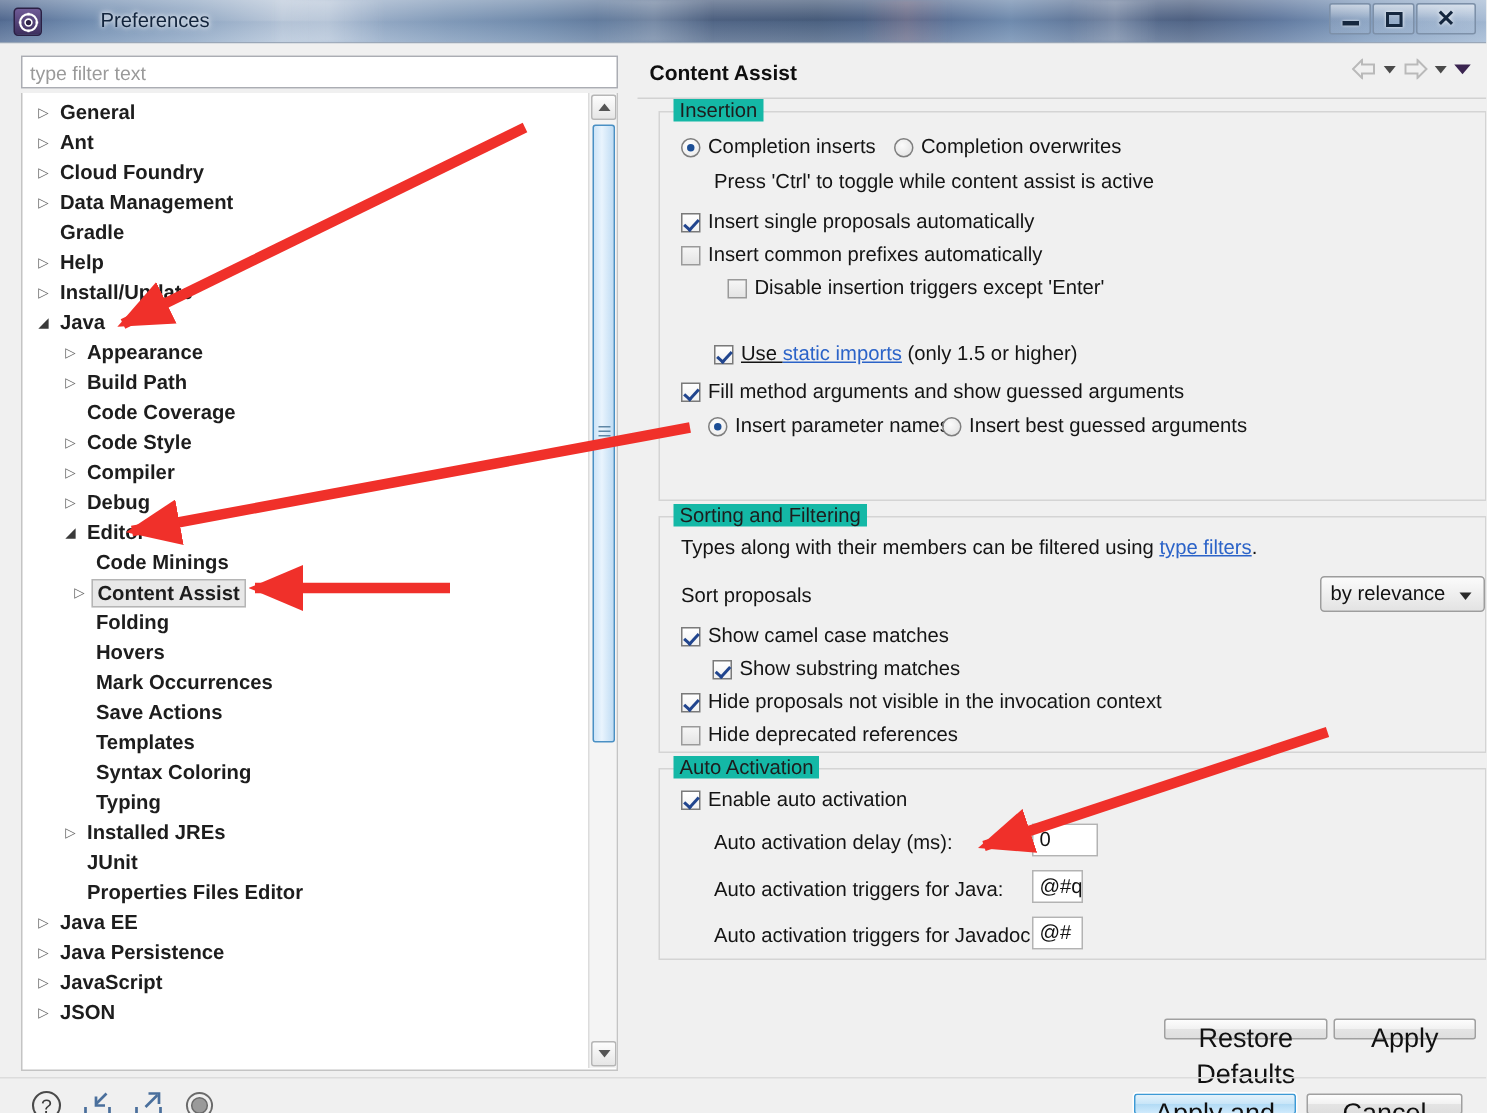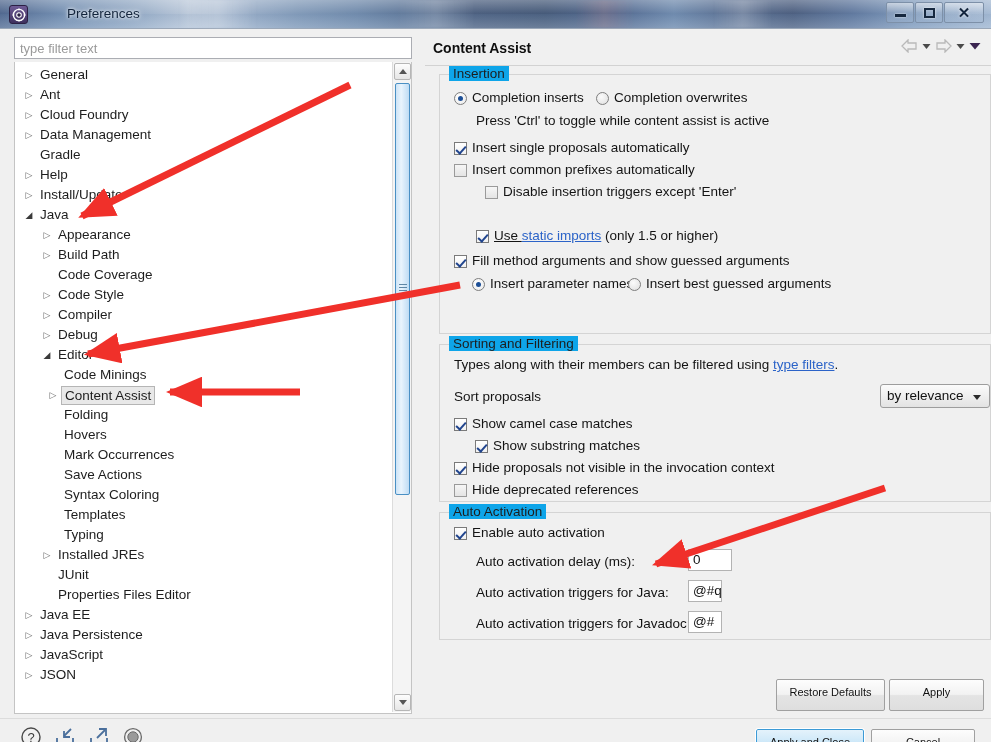--- a/index.html
+++ b/index.html
@@ -147,21 +147,21 @@
     align-items: center;
   }
   .tree-item .twisty {
     width: 16px; min-width: 16px;
     text-align: center;
     font-size: 9px;
     color: #6b6b6b;
     line-height: 20px;
   }
   .tree-item .twisty.open { color: #3a3a3a; }
-  .tree-item .label-wrap { padding: 0 3px; }
+  .tree-item .label-wrap { padding: 0 3px; font-weight: bold; }
   .tree-item.selected .label-wrap {
     background: #e8e8e8;
     border: 1px solid #b5b5b5;
     padding: 0 3px;
     margin: 0;
     line-height: 17px;
   }
   .lvl0 { padding-left: 6px; }
   .lvl1 { padding-left: 24px; }
   .lvl2 { padding-left: 30px; }
@@ -228,21 +228,21 @@
   .nav-ico.disabled { opacity: 0.55; }
 
   
   .group {
     position: absolute;
     border: 1px solid #d4d4d4;
     background: #f0f0f0;
   }
   .group > legend, .group .g-title {
     position: absolute; top: -9px; left: 9px;
-    background: #0ea5e9;
+    background: #14b8a6;
     padding: 0 4px;
     font-size: 13.5px;
     color: #1d1d1d;
   }
   #grp-insertion { left: 14px; top: 45px; width: 552px; height: 260px; }
   #grp-sorting   { left: 14px; top: 315px; width: 552px; height: 158px; }
   #grp-auto      { left: 14px; top: 483px; width: 552px; height: 128px; }
 
   
   .row { position: absolute; white-space: nowrap; font-size: 13.5px; color: #141414; }
@@ -319,23 +319,23 @@
     border-top: 5px solid #2a2a2a;
   }
 
   
   .btn {
     position: absolute;
     border: 1px solid #a0a0a0;
     border-radius: 2px;
     background: linear-gradient(to bottom, #fdfdfd 0%, #f2f2f2 48%, #e4e4e4 52%, #dedede 100%);
     font-family: "Liberation Sans", sans-serif;
-    font-size: 11px;
+    font-size: 18px;
     color: #111;
-    height: 32px;
+    height: 14px;
     cursor: pointer;
     text-align: center;
     line-height: 24px;
   }
   #btn-restore { left: 776px; top: 650px; width: 109px; }
   #btn-apply   { left: 889px; top: 650px; width: 95px; }
   #btn-applyclose {
     left: 756px; top: 700px; width: 108px;
     background: linear-gradient(to bottom, #e4f2fb, #c9e6f8 48%, #b2dbf5 52%, #cfeafc);
     border: 1px solid #3c9ad6;
@@ -497,25 +497,25 @@
           <div class="tree-item lvl2 nokids">
             <span class="twisty">▷</span>
             <span class="label-wrap">Mark Occurrences</span>
           </div>
           <div class="tree-item lvl2 nokids">
             <span class="twisty">▷</span>
             <span class="label-wrap">Save Actions</span>
           </div>
           <div class="tree-item lvl2 nokids">
             <span class="twisty">▷</span>
+            <span class="label-wrap">Templates</span>
+          </div>
+          <div class="tree-item lvl2 nokids">
+            <span class="twisty">▷</span>
             <span class="label-wrap">Syntax Coloring</span>
-          </div>
-          <div class="tree-item lvl2 nokids">
-            <span class="twisty">▷</span>
-            <span class="label-wrap">Templates</span>
           </div>
           <div class="tree-item lvl2 nokids">
             <span class="twisty">▷</span>
             <span class="label-wrap">Typing</span>
           </div>
           <div class="tree-item lvl1">
             <span class="twisty">▷</span>
             <span class="label-wrap">Installed JREs</span>
           </div>
           <div class="tree-item lvl1 nokids">

